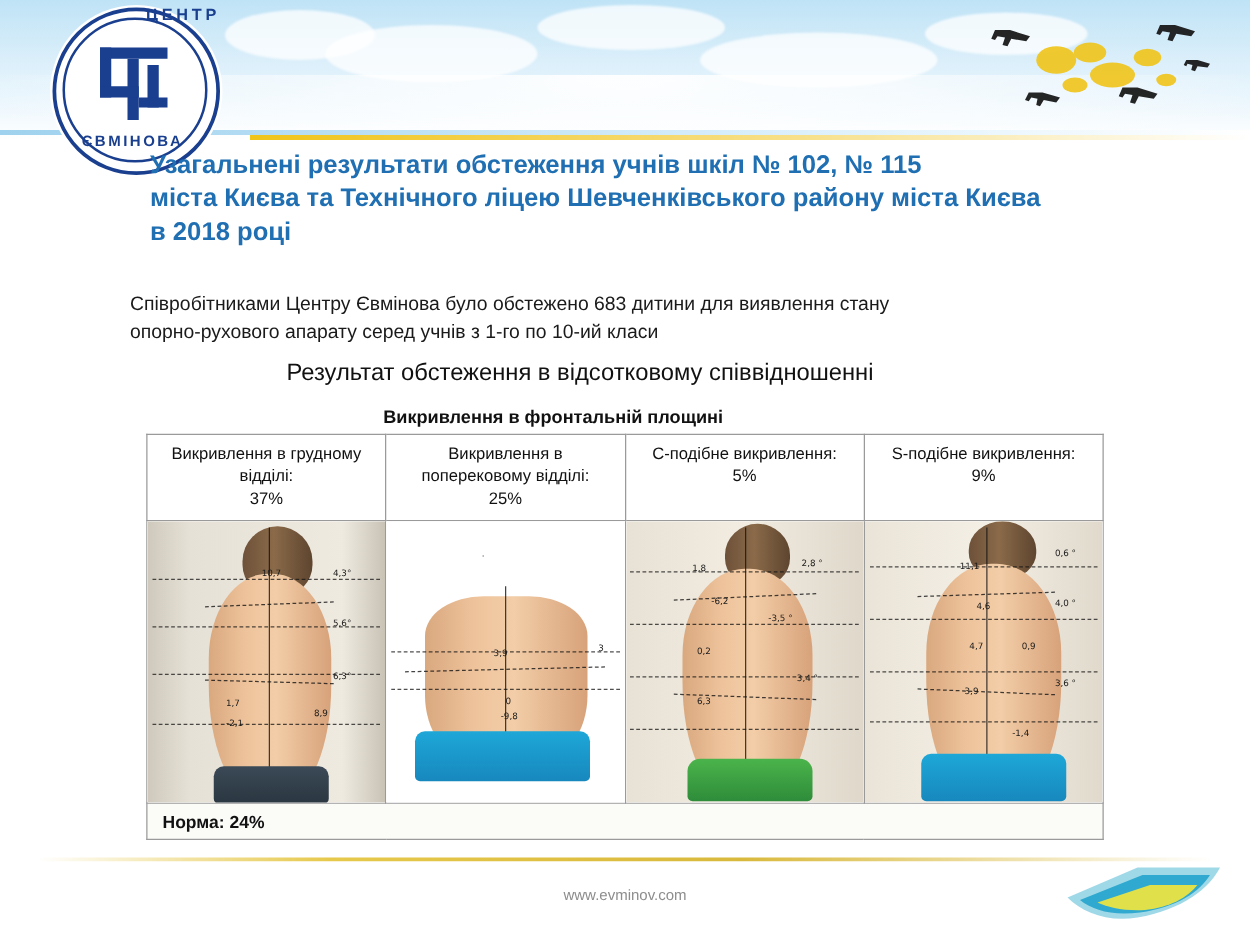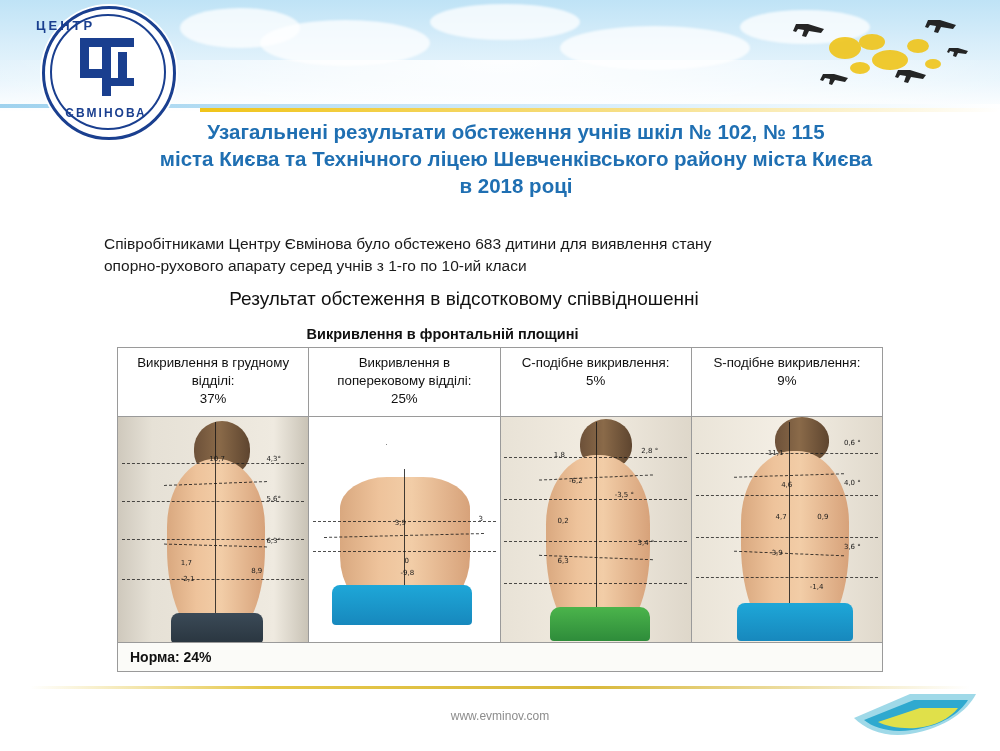--- a/index.html
+++ b/index.html
@@ -60,23 +60,23 @@
   }
   .logo-inner-ring {
     position: absolute;
     left: 14px; top: 12px;
     width: 112px; height: 112px;
     border-radius: 50%;
     border: 2px solid #1a3f8f;
   }
   .logo-text-top {
     position: absolute;
-    left: 0; top: 16px;
+    left: 0; top: 2px;
     width: 140px;
-    text-align: left;
+    text-align: right;
     font-size: 13px;
     font-weight: bold;
     letter-spacing: 3px;
     color: #1a3f8f;
   }
   .logo-text-bottom {
     position: absolute;
     left: 0; top: 104px;
     width: 140px;
     text-align: center;
@@ -105,23 +105,23 @@
 
   
   .title-band {
     position: absolute;
     left: 200px; top: 108px;
     width: 800px; height: 8px;
     background: linear-gradient(to right, #f0c419 0%, #f7e08a 55%, #ffffff 100%);
   }
   .title {
     position: absolute;
-    left: 136px; top: 118px;
+    left: 120px; top: 118px;
     width: 760px;
-    text-align: center;
+    text-align: left;
     color: #1f6fb2;
     font-size: 20.5px;
     font-weight: bold;
     line-height: 27px;
   }
 
   
   .intro {
     position: absolute;
     left: 104px; top: 233px;

